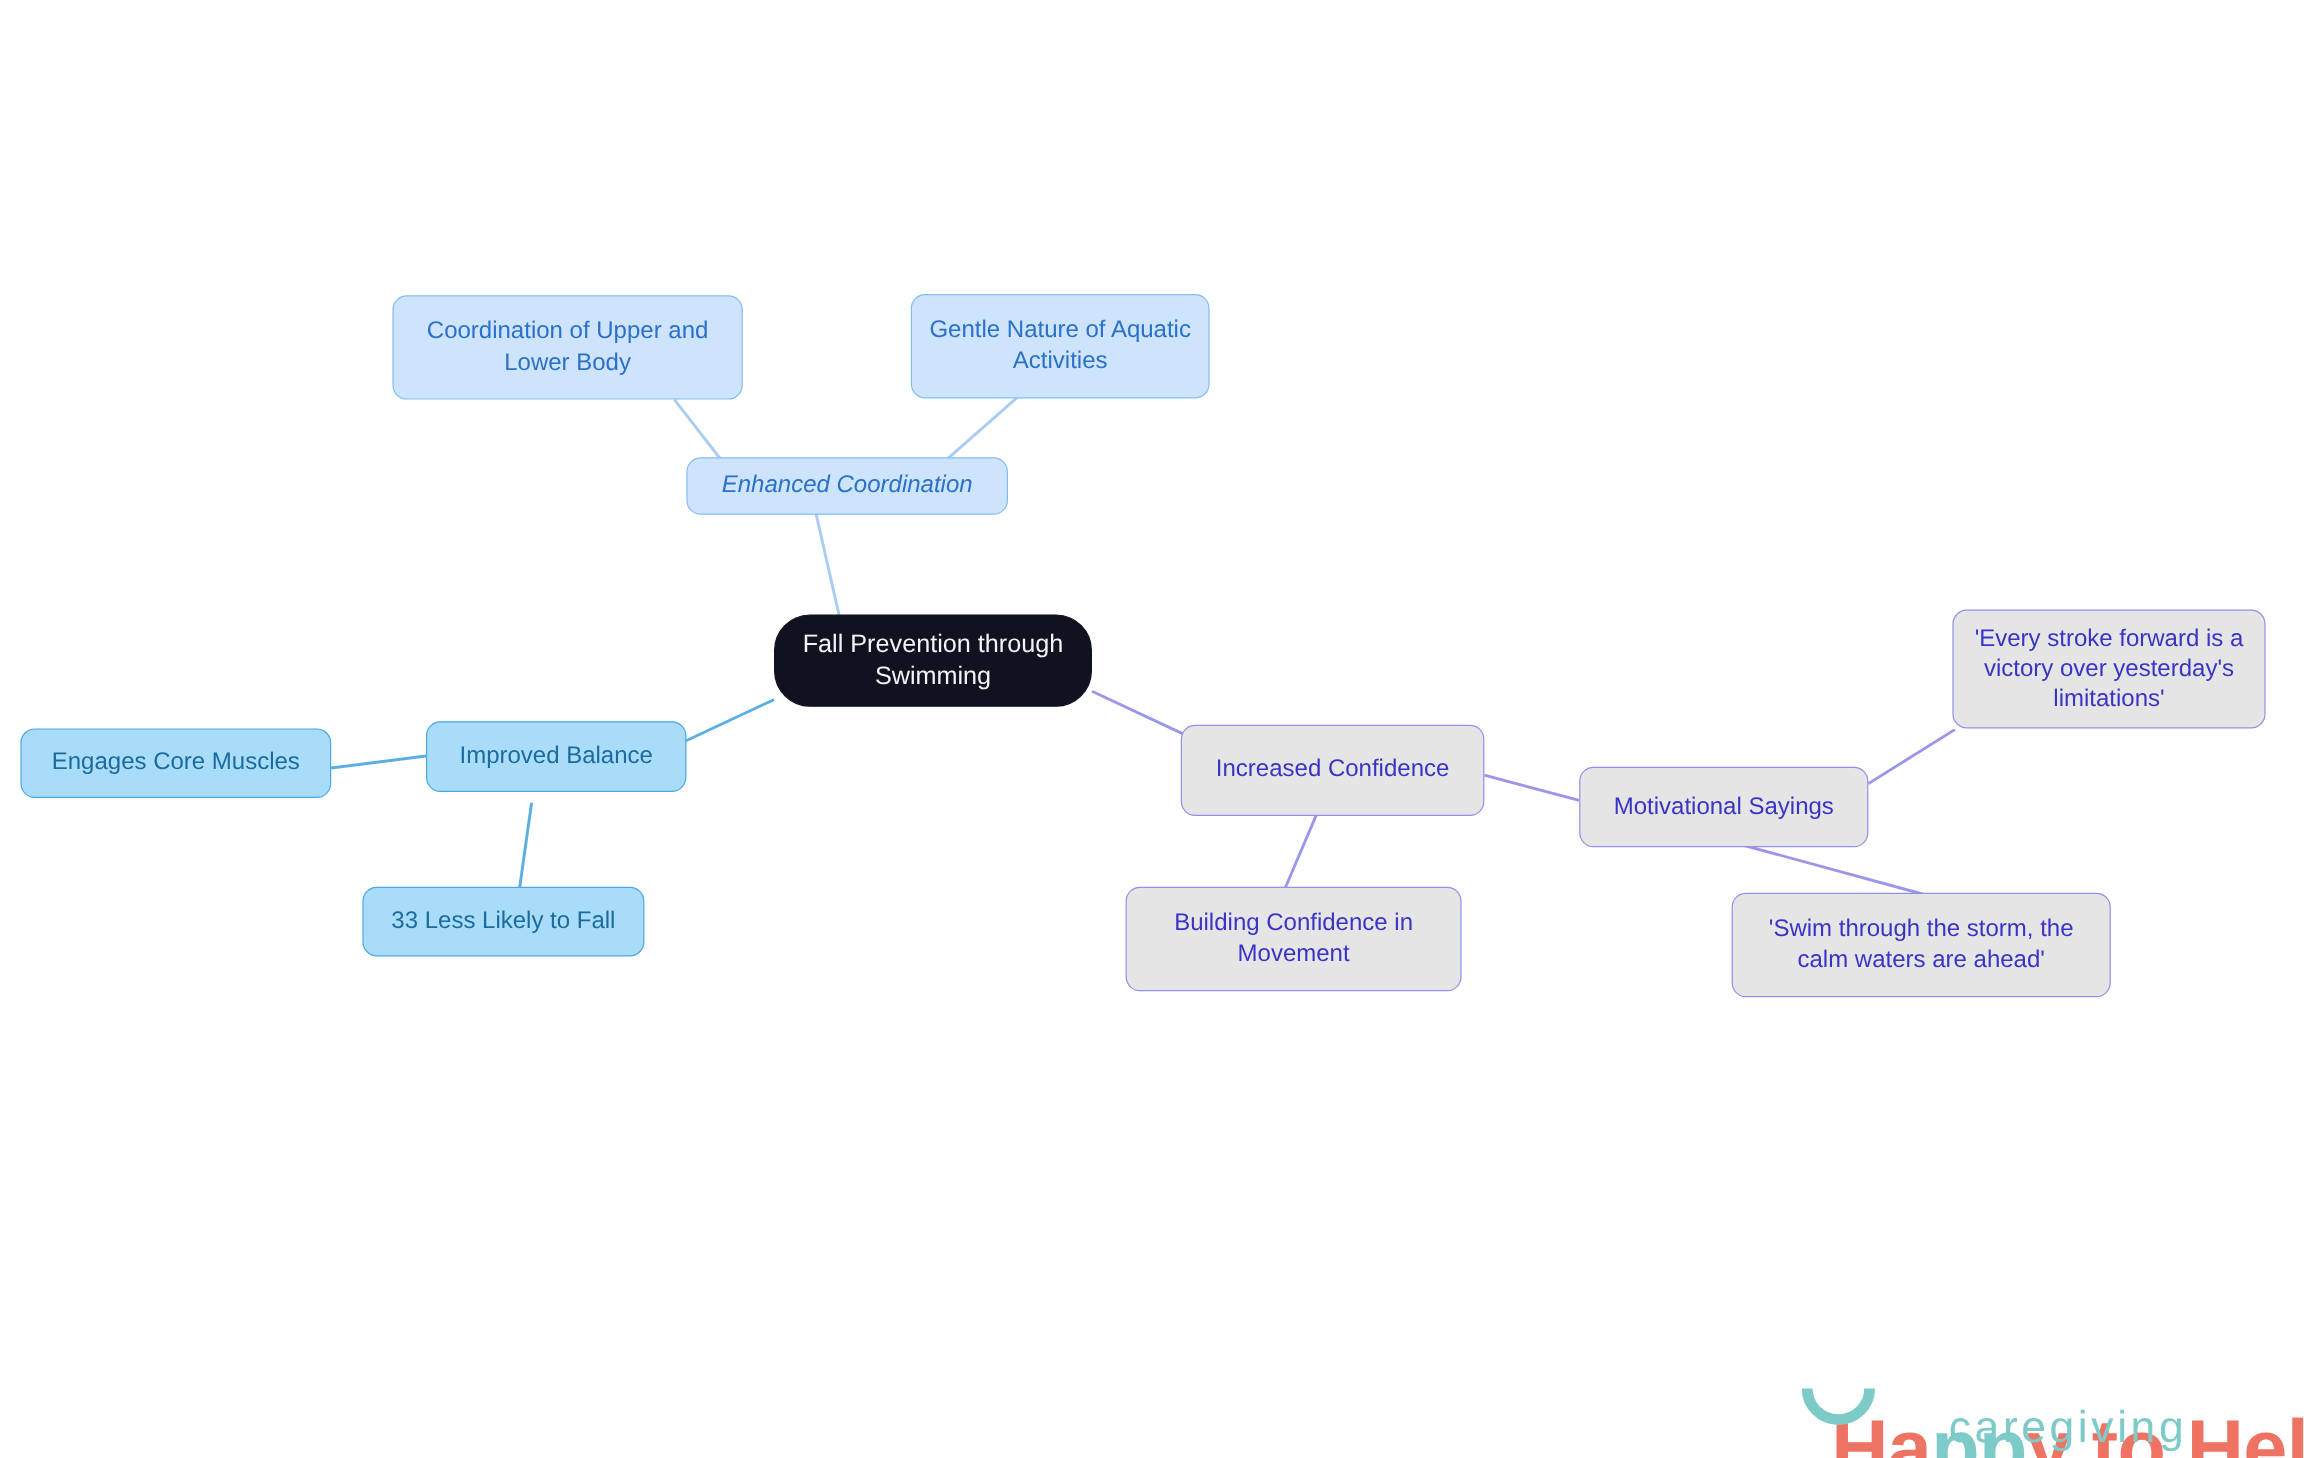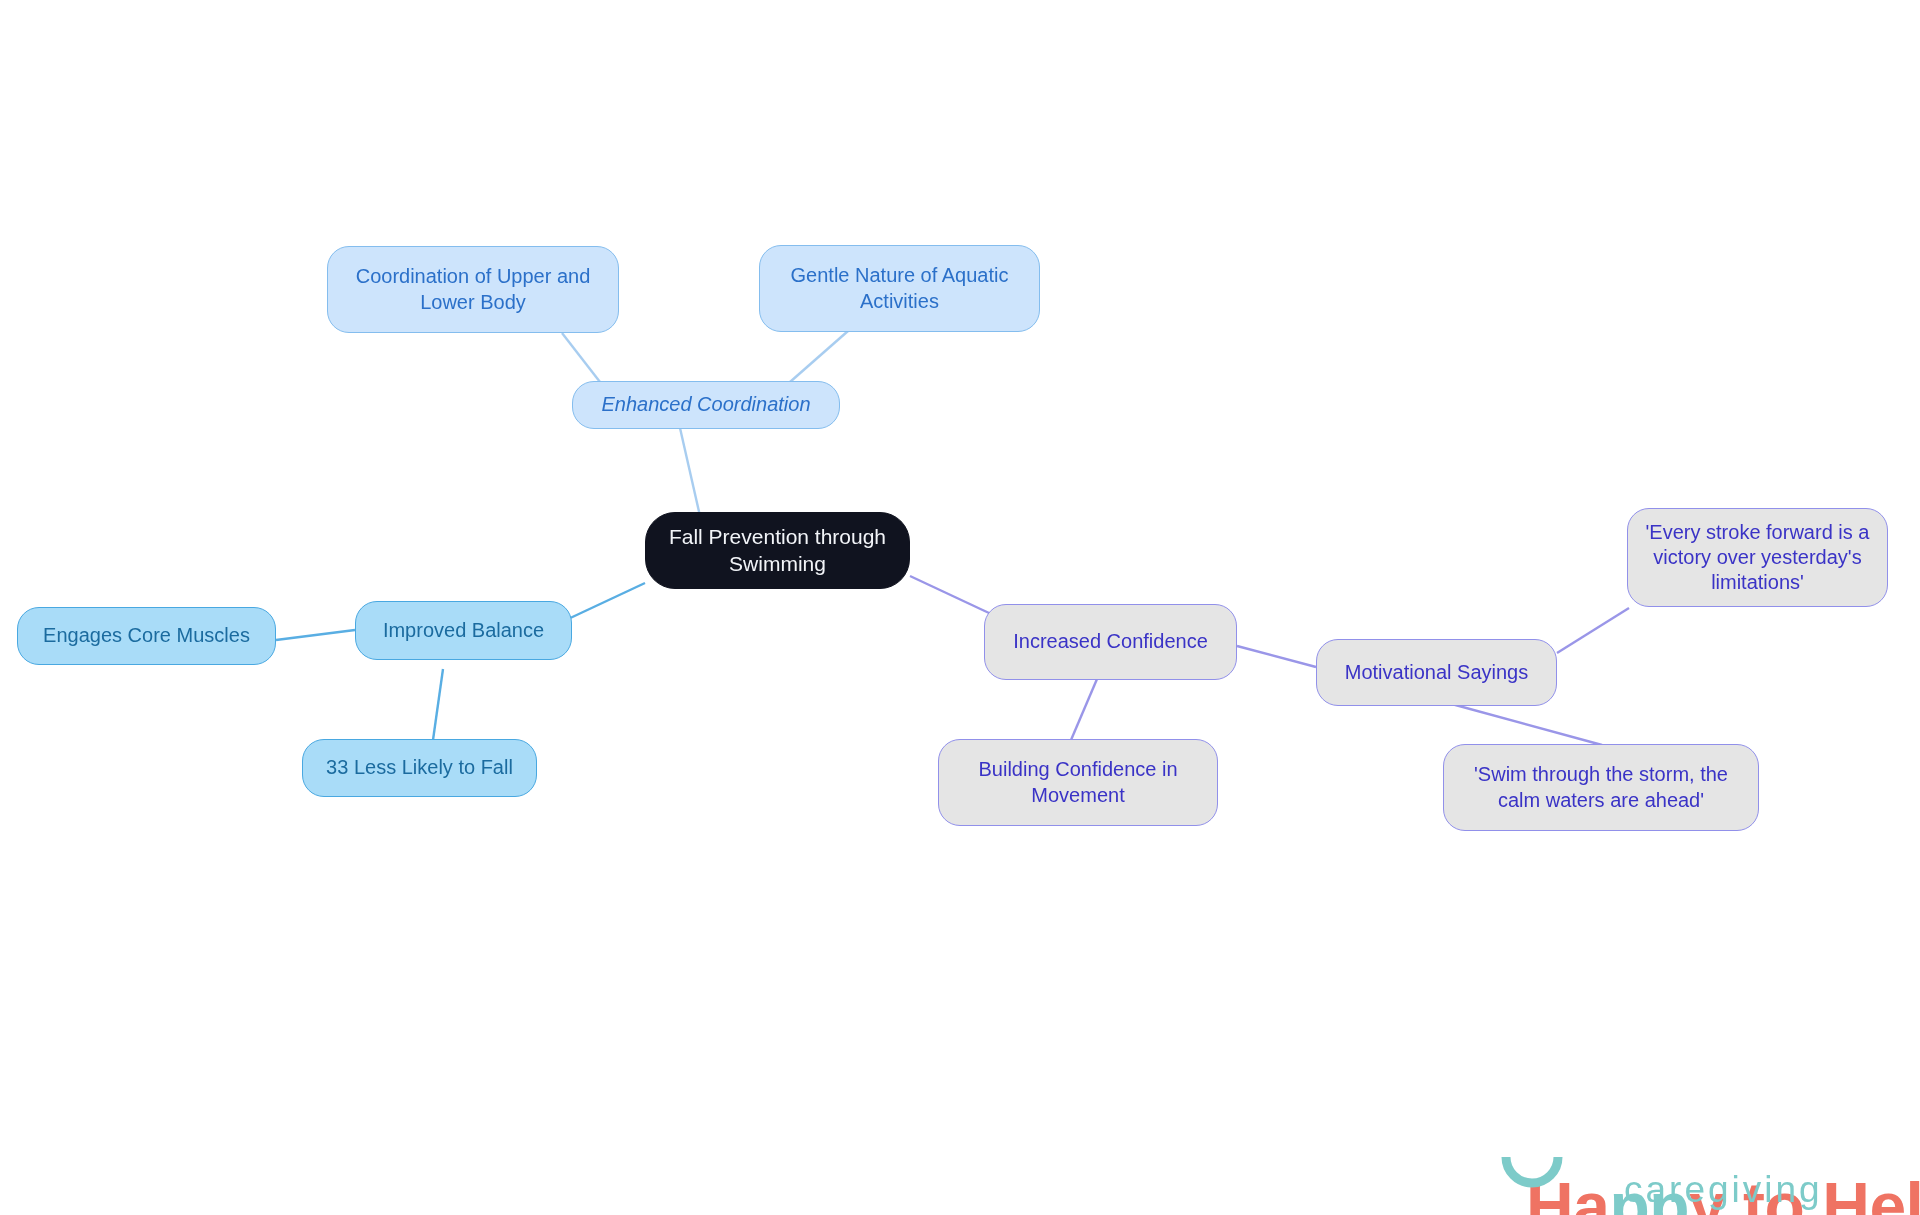--- a/index.html
+++ b/index.html
@@ -28,21 +28,21 @@
     height: 1215px;
     pointer-events: none;
   }
   .node {
     position: absolute;
     box-sizing: border-box;
     display: flex;
     align-items: center;
     justify-content: center;
     text-align: center;
-    border-radius: 22px;
+    border-radius: 12px;
     border-style: solid;
     border-width: 1.5px;
     line-height: 1.26;
     padding: 4px 10px;
     white-space: pre-line;
   }
   .node.root {
     background: #10131f;
     border-color: #10131f;
     color: #f2f4f8;
@@ -130,21 +130,21 @@
     <line x1="1237" y1="646" x2="1316" y2="667" stroke="#9a96e8" stroke-width="2.4"></line>
 
     <line x1="1557" y1="653" x2="1629" y2="608" stroke="#9a96e8" stroke-width="2.4"></line>
 
     <line x1="1437" y1="700" x2="1602" y2="745" stroke="#9a96e8" stroke-width="2.4"></line>
   </svg>
 
   <div class="node blue-pale" style="left:327px; top:246px; width:292px; height:87px;">Coordination of Upper and
 Lower Body</div>
 
-  <div class="node blue-pale" style="left:759px; top:245px; width:281px; height:87px;">Gentle Nature of Aquatic
+  <div class="node blue-pale" style="left:759px; top:245px; width:249px; height:87px;">Gentle Nature of Aquatic
 Activities</div>
 
   <div class="node blue-pale" style="left:572px; top:381px; width:268px; height:48px;font-style:italic;">Enhanced Coordination</div>
 
   <div class="node root" style="left:645px; top:512px; width:265px; height:77px;">Fall Prevention through Swimming</div>
 
   <div class="node blue-bright" style="left:17px; top:607px; width:259px; height:58px;">Engages Core Muscles</div>
 
   <div class="node blue-bright" style="left:355px; top:601px; width:217px; height:59px;">Improved Balance</div>
 

